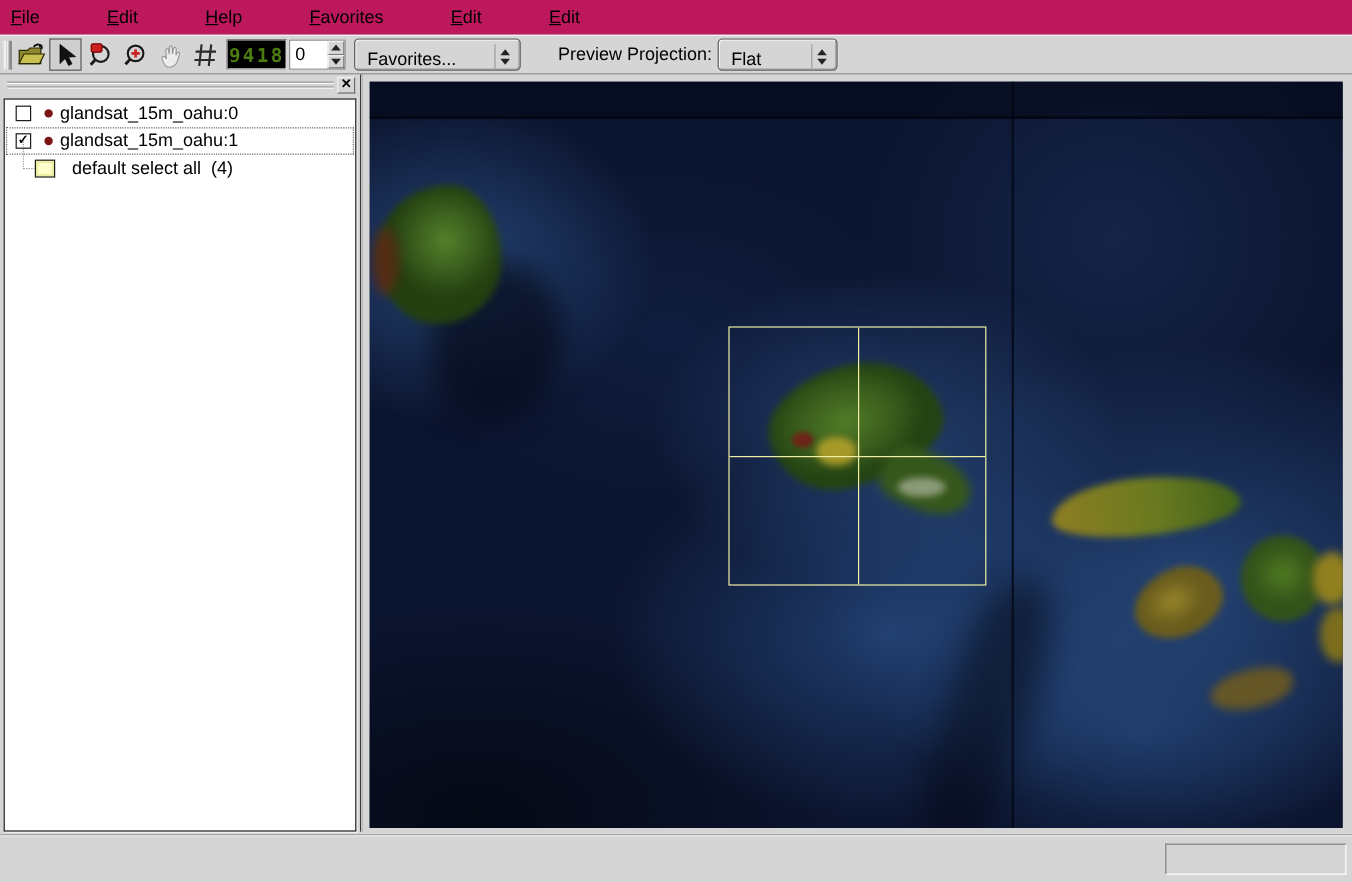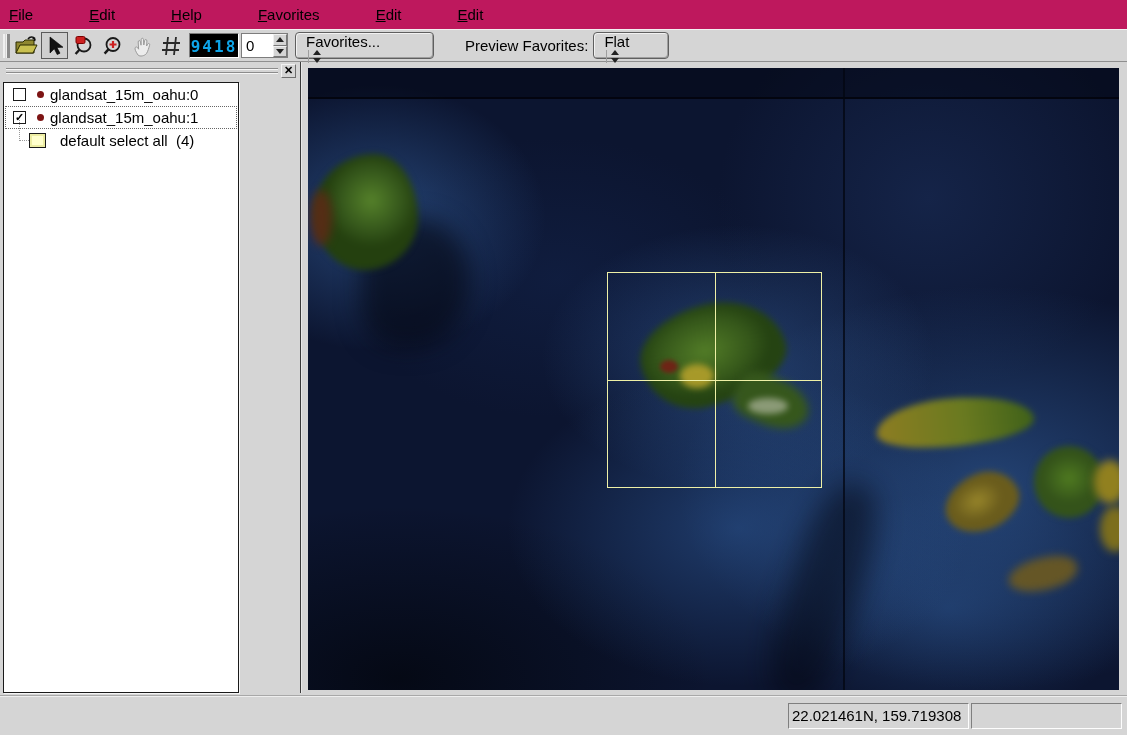--- a/index.html
+++ b/index.html
@@ -51,73 +51,72 @@
   }
   .tbtn.active { border:1px solid #5a5a5a; background:#cfcfcf; }
   .tbtn svg { display:block; }
 
   .lcd {
     margin-left:5px;
     width:50px; height:25px;
     background:#000;
     border-top:1px solid #7d7d7d; border-left:1px solid #7d7d7d;
     border-bottom:1px solid #fff; border-right:1px solid #fff;
-    color:#0ea5e9;
+    color:#4d7c0f;
     font-family:"DejaVu Sans Mono", monospace;
     font-weight:bold; font-size:16px; letter-spacing:2px;
     display:flex; align-items:center; justify-content:center;
     padding-top:1px;
   }
   .spinbox {
     margin-left:2px; width:47px; height:25px; display:flex;
     border:1px solid #7d7d7d; background:#fff;
   }
   .spin-value { flex:1; font-size:15px; padding:3px 0 0 4px; background:#fff; }
   .spin-arrows { width:14px; display:flex; flex-direction:column; }
   .spin-up,.spin-down {
     flex:1; background:#d5d5d5;
     border:1px solid; border-color:#f0f0f0 #777 #777 #f0f0f0;
     display:flex; align-items:center; justify-content:center;
   }
   .tri-up { width:0;height:0;border-left:4px solid transparent;border-right:4px solid transparent;border-bottom:5px solid #222; }
   .tri-down { width:0;height:0;border-left:4px solid transparent;border-right:4px solid transparent;border-top:5px solid #222; }
 
   .optionmenu {
-    height:27px; display:flex; align-items:flex-start;
+    height:27px; display:flex; align-items:flex-end;
     background:#d5d5d5;
     border:1px solid #5f5f5f; border-radius:4px;
     box-shadow: inset 1px 1px 0 #f2f2f2, inset -1px -1px 0 #9e9e9e;
     padding:0 4px 0 10px;
     font-size:15px;
-    flex-direction:column;
   }
   .optionmenu .om-label { flex:1; padding-right:8px; }
   .om-arrows {
     width:17px; height:21px; margin-left:2px;
     border-left:1px solid #9e9e9e;
     display:flex; flex-direction:column; align-items:center; justify-content:center; gap:3px;
   }
   .favorites { margin-left:7px; width:139px; }
   .projlabel { margin-left:31px; font-size:15px; }
-  .projmenu { margin-left:5px; width:76px; }
+  .projmenu { margin-left:5px; width:100px; }
 
   
   .dock-header {
     position:absolute; left:2px; top:64px; width:296px; height:17px;
   }
   .dock-lines { position:absolute; left:4px; top:4px; right:20px; }
   .dock-line { height:2px; border-top:1px solid #8c8c8c; border-bottom:1px solid #f5f5f5; margin-bottom:2px; }
   .dock-close {
     position:absolute; right:2px; top:0; width:15px; height:14px;
     background:#d5d5d5; border:1px solid; border-color:#f2f2f2 #6e6e6e #6e6e6e #f2f2f2;
     font-size:11px; font-weight:bold; line-height:11px; text-align:center;
   }
 
   .layer-list {
-    position:absolute; left:3px; top:82px; width:236px; height:611px;
+    position:absolute; left:3px; top:82px; width:294px; height:611px;
     background:#fff;
     border:1px solid #1a1a1a;
     box-shadow: 1px 1px 0 #f5f5f5;
     font-size:15px;
     overflow:hidden;
   }
   .layer-row {
     position:relative; height:23px; display:flex; align-items:center;
     border:1px dotted transparent; margin:0 1px;
   }
@@ -315,21 +314,21 @@
     </div>
 
     <div class="optionmenu favorites">
       <span class="om-label">Favorites...</span>
       <span class="om-arrows">
         <span class="tri-up"></span>
         <span class="tri-down"></span>
       </span>
     </div>
 
-    <span class="projlabel">Preview Favorites:</span>
+    <span class="projlabel">Preview Projection:</span>
 
     <div class="optionmenu projmenu">
       <span class="om-label">Flat</span>
       <span class="om-arrows">
         <span class="tri-up"></span>
         <span class="tri-down"></span>
       </span>
     </div>
   </div>
 
@@ -388,17 +387,16 @@
       <div class="gv"></div>
       <div class="gh"></div>
       <div class="gcell c00"></div>
       <div class="gcell c01"></div>
       <div class="gcell c10"></div>
       <div class="gcell c11"></div>
     </div>
   </div>
 
   <div class="statusbar">
-    <div class="status-field sf-coords">22.021461N, 159.719308</div>
     <div class="status-field sf-extra"></div>
   </div>
 
 </div>
 
 </body></html>

